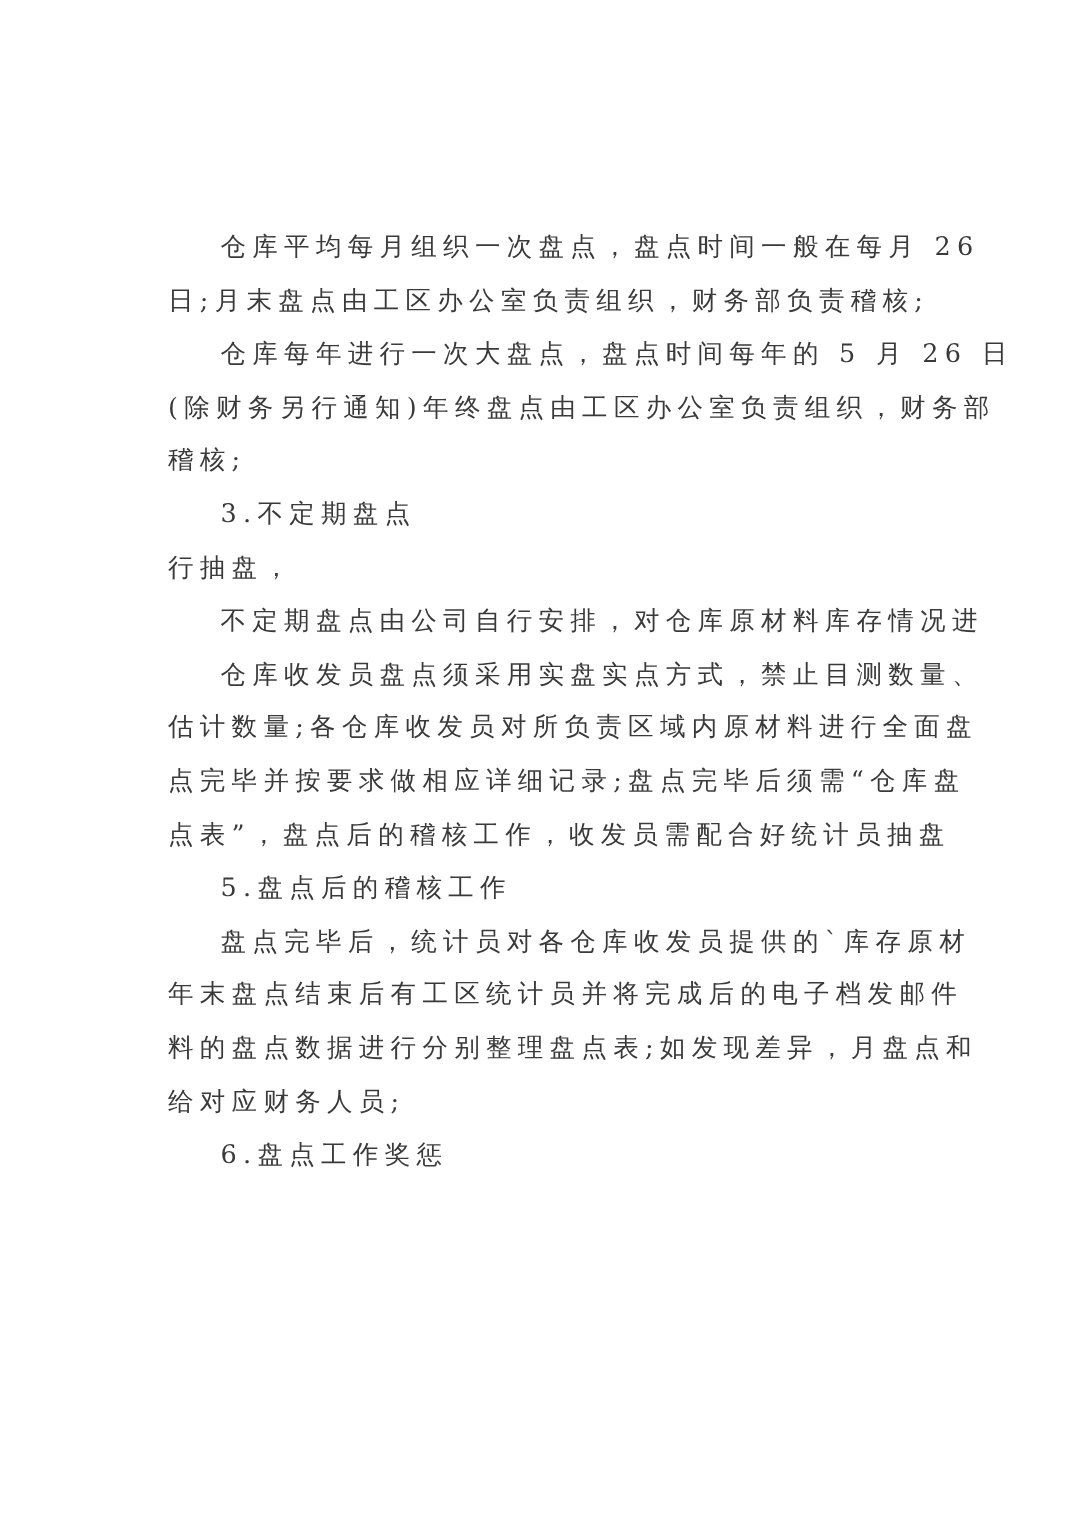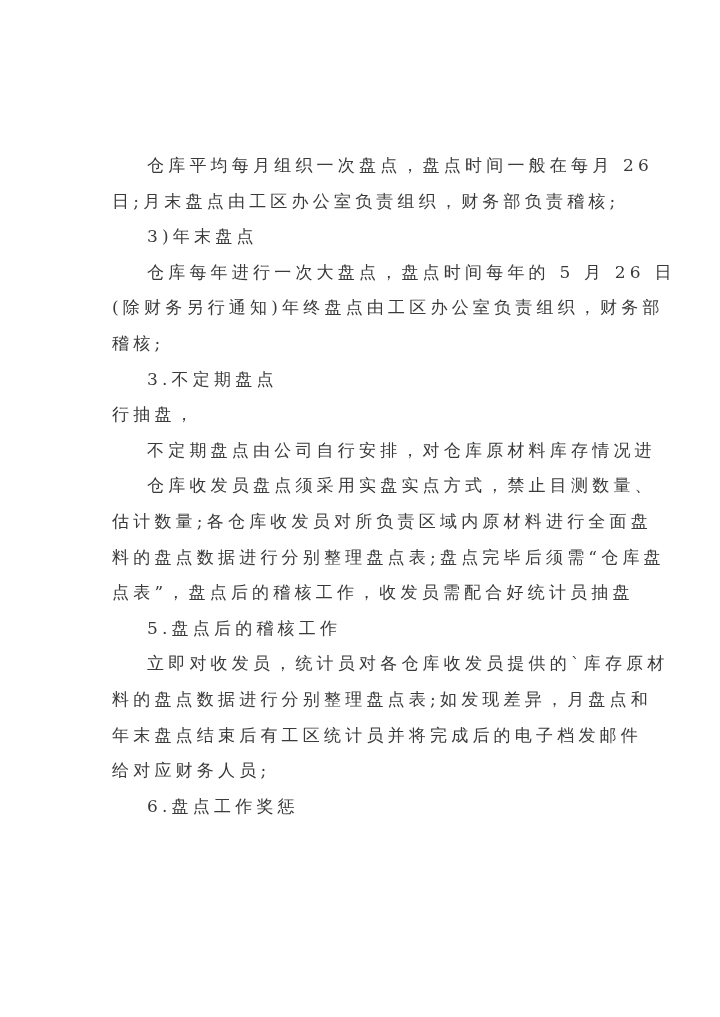--- a/index.html
+++ b/index.html
@@ -31,30 +31,29 @@
     }
     .indent { padding-left: 35px; }
     .heading { padding-left: 35px; }
   </style>
 </head>
 <body>
 
 <div class="page">
   <div class="line indent">仓库平均每月组织一次盘点，盘点时间一般在每月 26</div>
   <div class="line">日;月末盘点由工区办公室负责组织，财务部负责稽核;</div>
-  <div class="line heading">3)年末盘点</div>
   <div class="line indent">仓库每年进行一次大盘点，盘点时间每年的 5 月 26 日</div>
   <div class="line">(除财务另行通知)年终盘点由工区办公室负责组织，财务部</div>
   <div class="line">稽核;</div>
   <div class="line heading">3.不定期盘点</div>
   <div class="line">行抽盘，</div>
   <div class="line indent">不定期盘点由公司自行安排，对仓库原材料库存情况进</div>
   <div class="line indent">仓库收发员盘点须采用实盘实点方式，禁止目测数量、</div>
   <div class="line">估计数量;各仓库收发员对所负责区域内原材料进行全面盘</div>
-  <div class="line">料的盘点数据进行分别整理盘点表;盘点完毕后须需“仓库盘</div>
+  <div class="line">点完毕并按要求做相应详细记录;盘点完毕后须需“仓库盘</div>
   <div class="line">点表”，盘点后的稽核工作，收发员需配合好统计员抽盘</div>
   <div class="line heading">5.盘点后的稽核工作</div>
-  <div class="line indent">立即对收发员，统计员对各仓库收发员提供的`库存原材</div>
+  <div class="line indent">盘点完毕后，统计员对各仓库收发员提供的`库存原材</div>
+  <div class="line">年末盘点结束后有工区统计员并将完成后的电子档发邮件</div>
   <div class="line">料的盘点数据进行分别整理盘点表;如发现差异，月盘点和</div>
-  <div class="line">年末盘点结束后有工区统计员并将完成后的电子档发邮件</div>
   <div class="line">给对应财务人员;</div>
   <div class="line heading">6.盘点工作奖惩</div>
 </div>
 
 </body></html>

